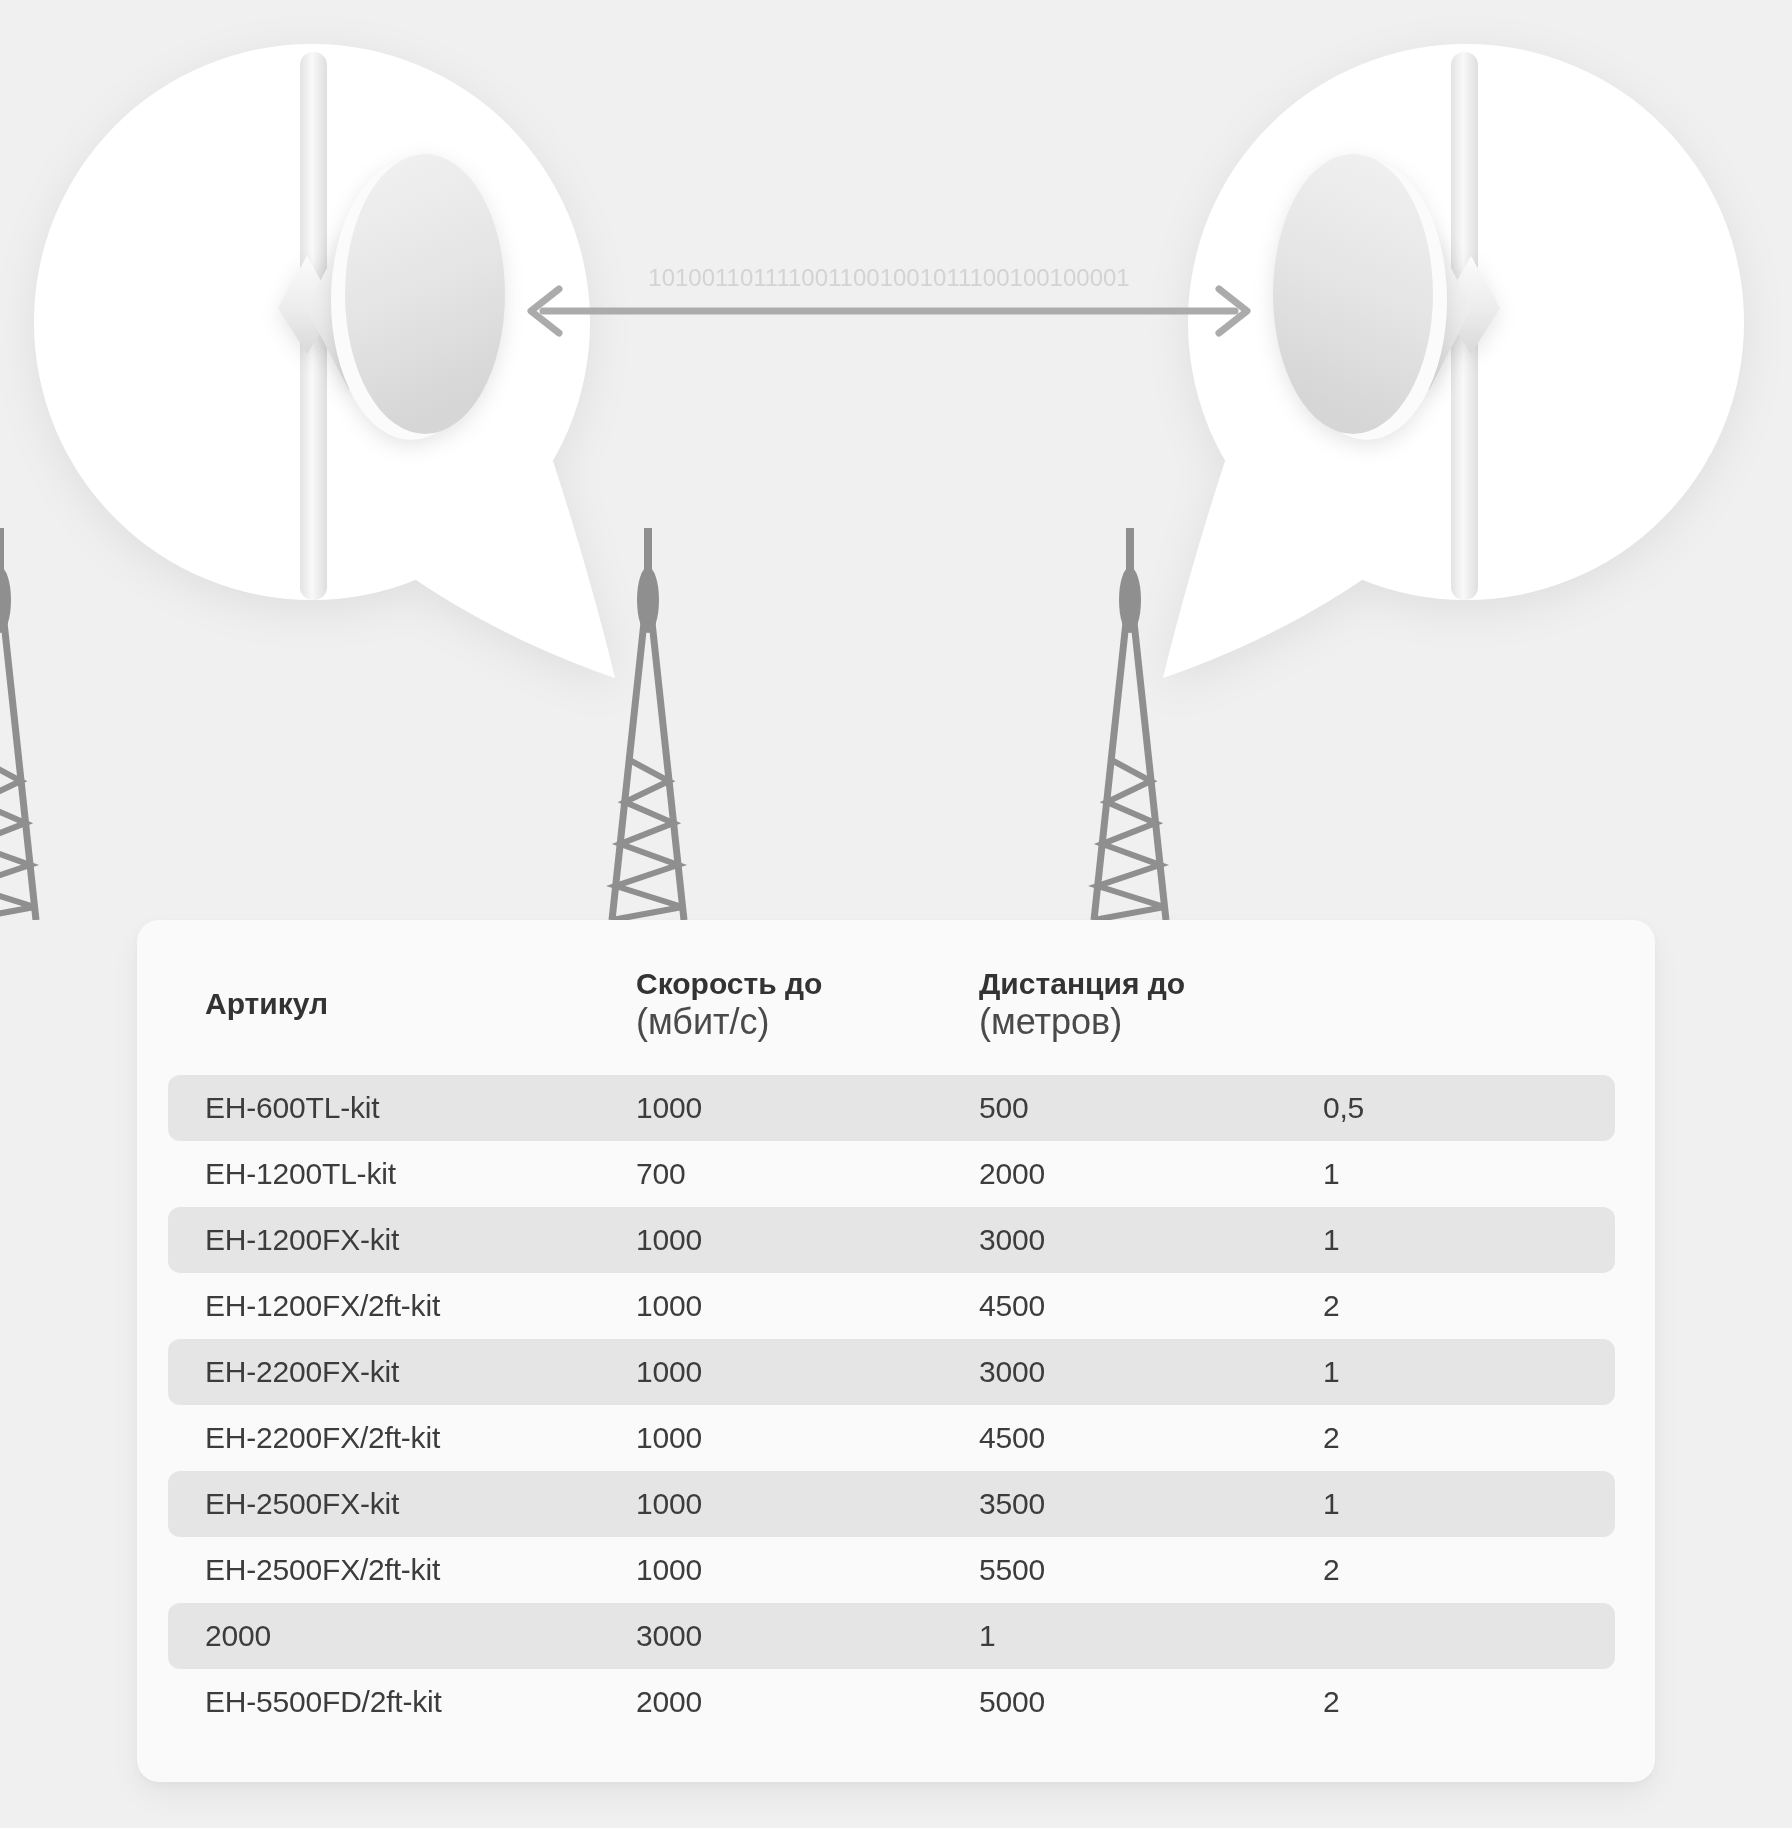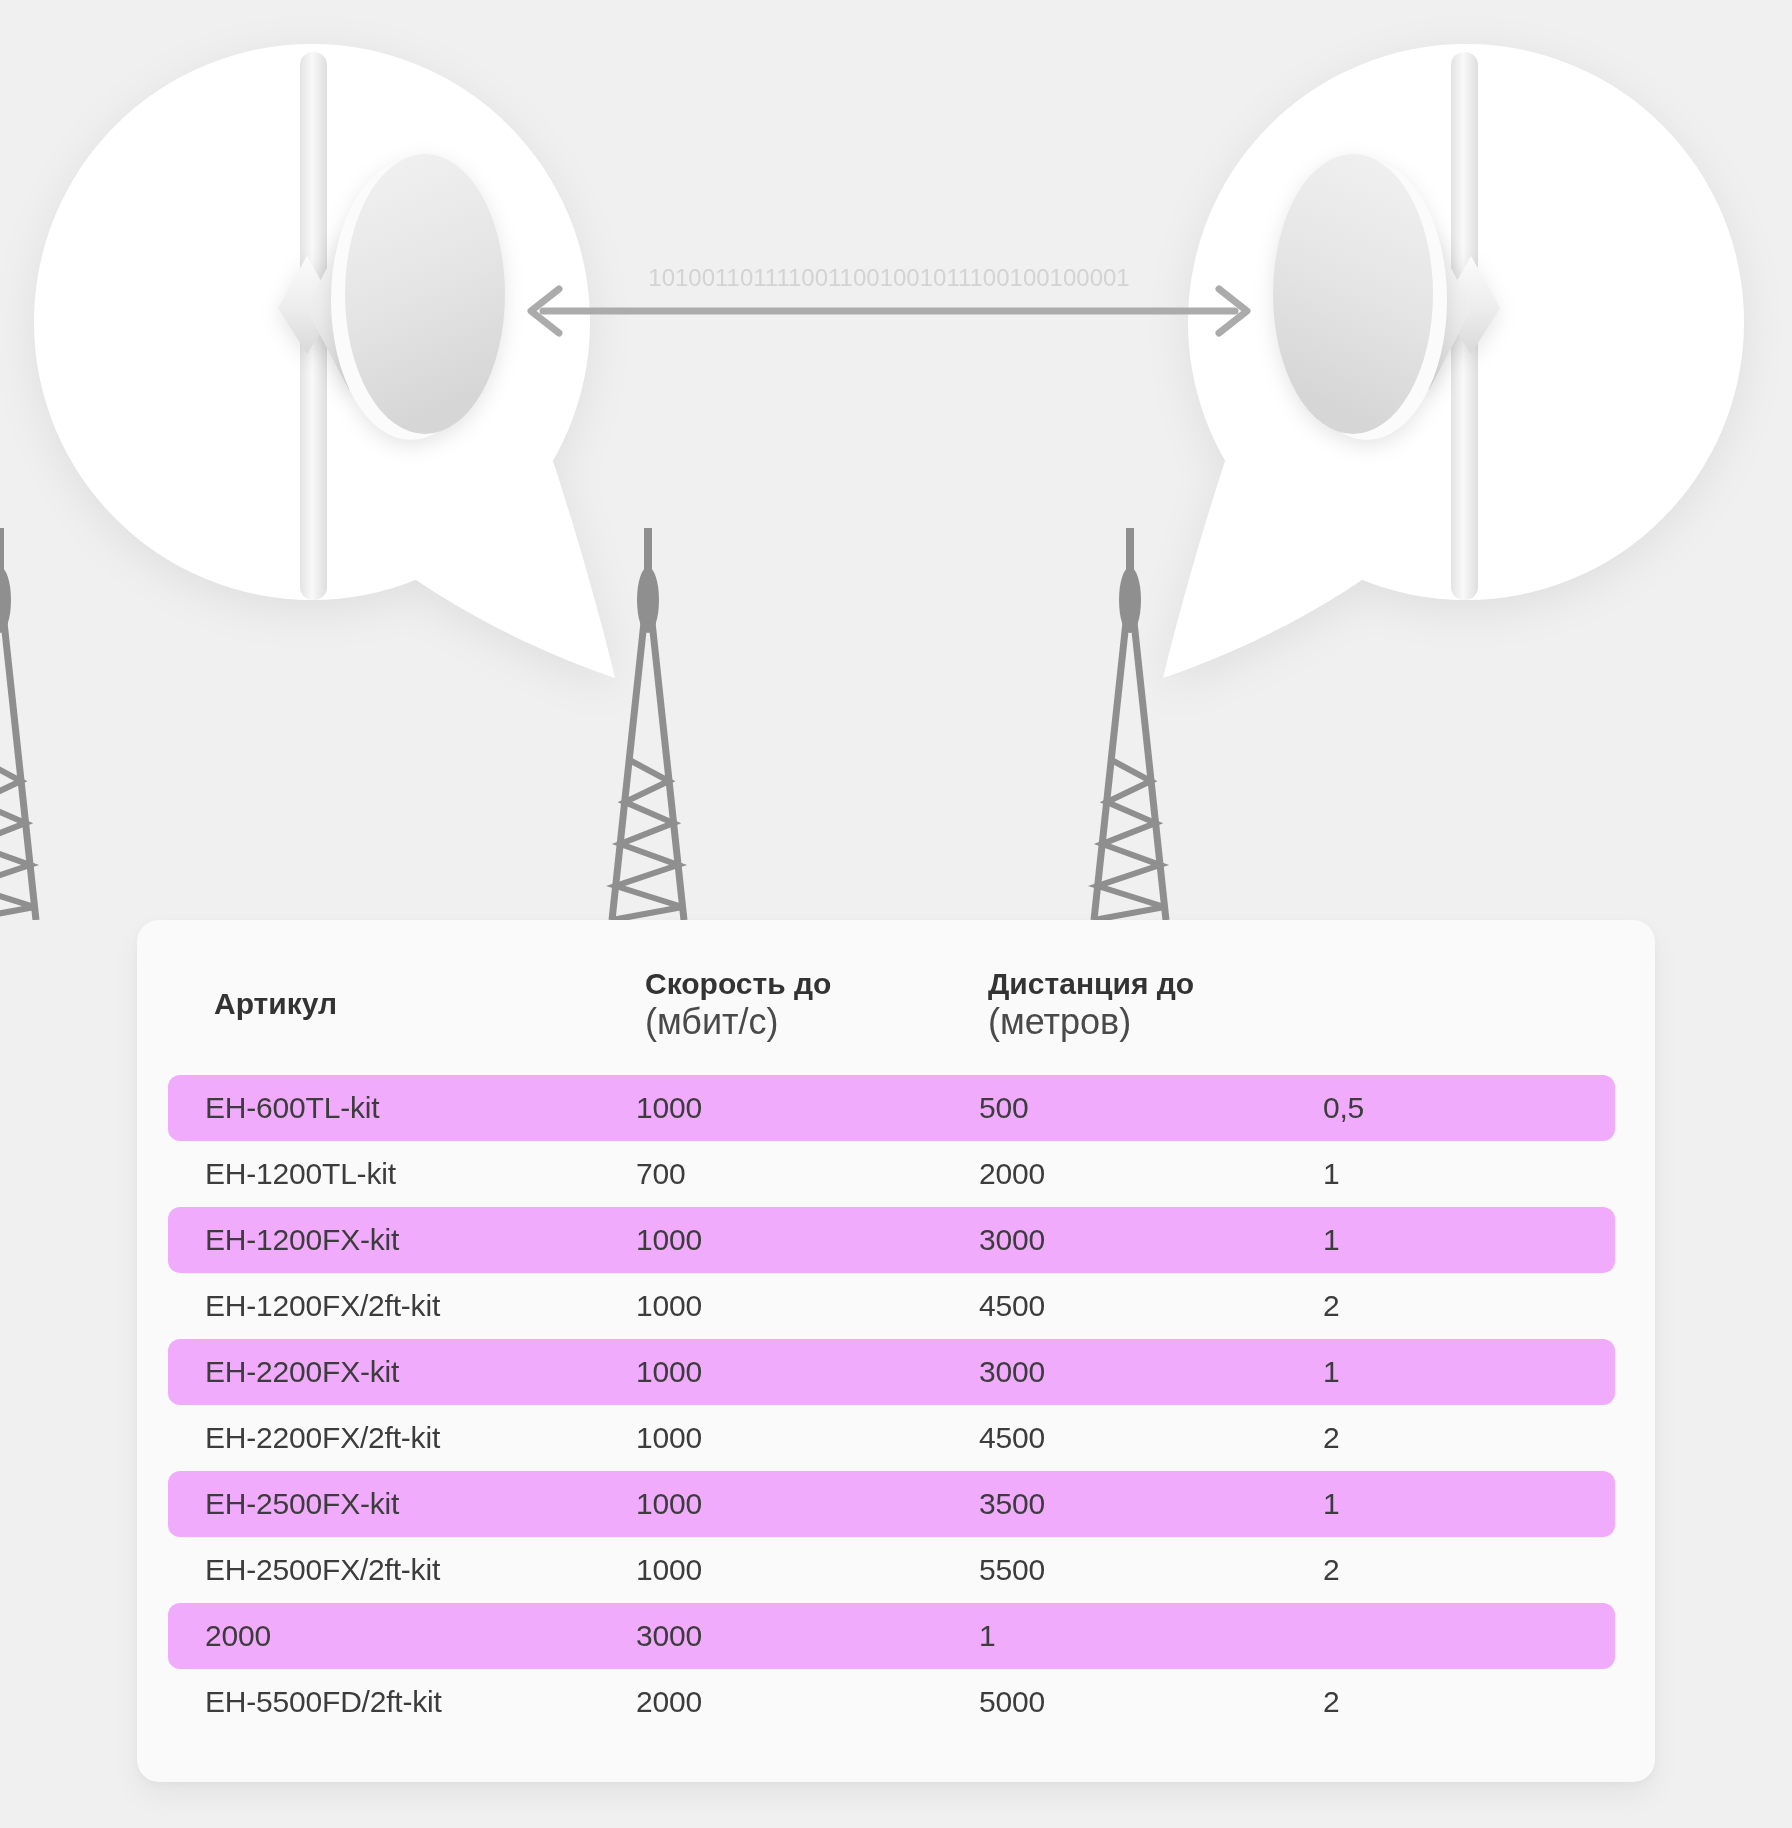--- a/index.html
+++ b/index.html
@@ -17,34 +17,34 @@
     font-family:"Liberation Sans","DejaVu Sans",sans-serif;
     font-size:24px;letter-spacing:0px;fill:#d3d3d3;
   }
   
   .card{
     position:absolute;left:137px;top:920px;width:1518px;height:862px;
     background:#fafafa;border-radius:22px;
     box-shadow:0 14px 30px rgba(0,0,0,0.05),0 3px 8px rgba(0,0,0,0.03);
   }
   .thead{
-    position:absolute;left:40px;right:40px;top:46px;
+    position:absolute;left:31px;right:40px;top:46px;
     display:grid;grid-template-columns:431px 343px 344px 1fr;
     padding-left:37px;color:#333;
   }
   .th .t{font-size:30px;font-weight:700;line-height:36px;color:#333;}
   .th .u{font-size:36px;font-weight:400;line-height:40px;color:#4a4a4a;}
   .th.single{align-self:center;}
   .rows{position:absolute;left:31px;right:40px;top:155px;}
   .row{
     height:66px;display:grid;grid-template-columns:431px 343px 344px 1fr;
     align-items:center;padding-left:37px;border-radius:12px;
     font-size:30px;color:#3c3c3c;letter-spacing:-0.2px;
   }
-  .row.shaded{background:#f0abfc;}
+  .row.shaded{background:#e5e5e5;}
 </style>
 </head>
 <body>
 
 <div class="stage">
 
   <svg class="scene" width="1792" height="920" viewBox="0 0 1792 920">
     <defs>
       <linearGradient id="poleGrad" x1="0" y1="0" x2="1" y2="0">
         <stop offset="0" stop-color="#e3e3e3"></stop>

